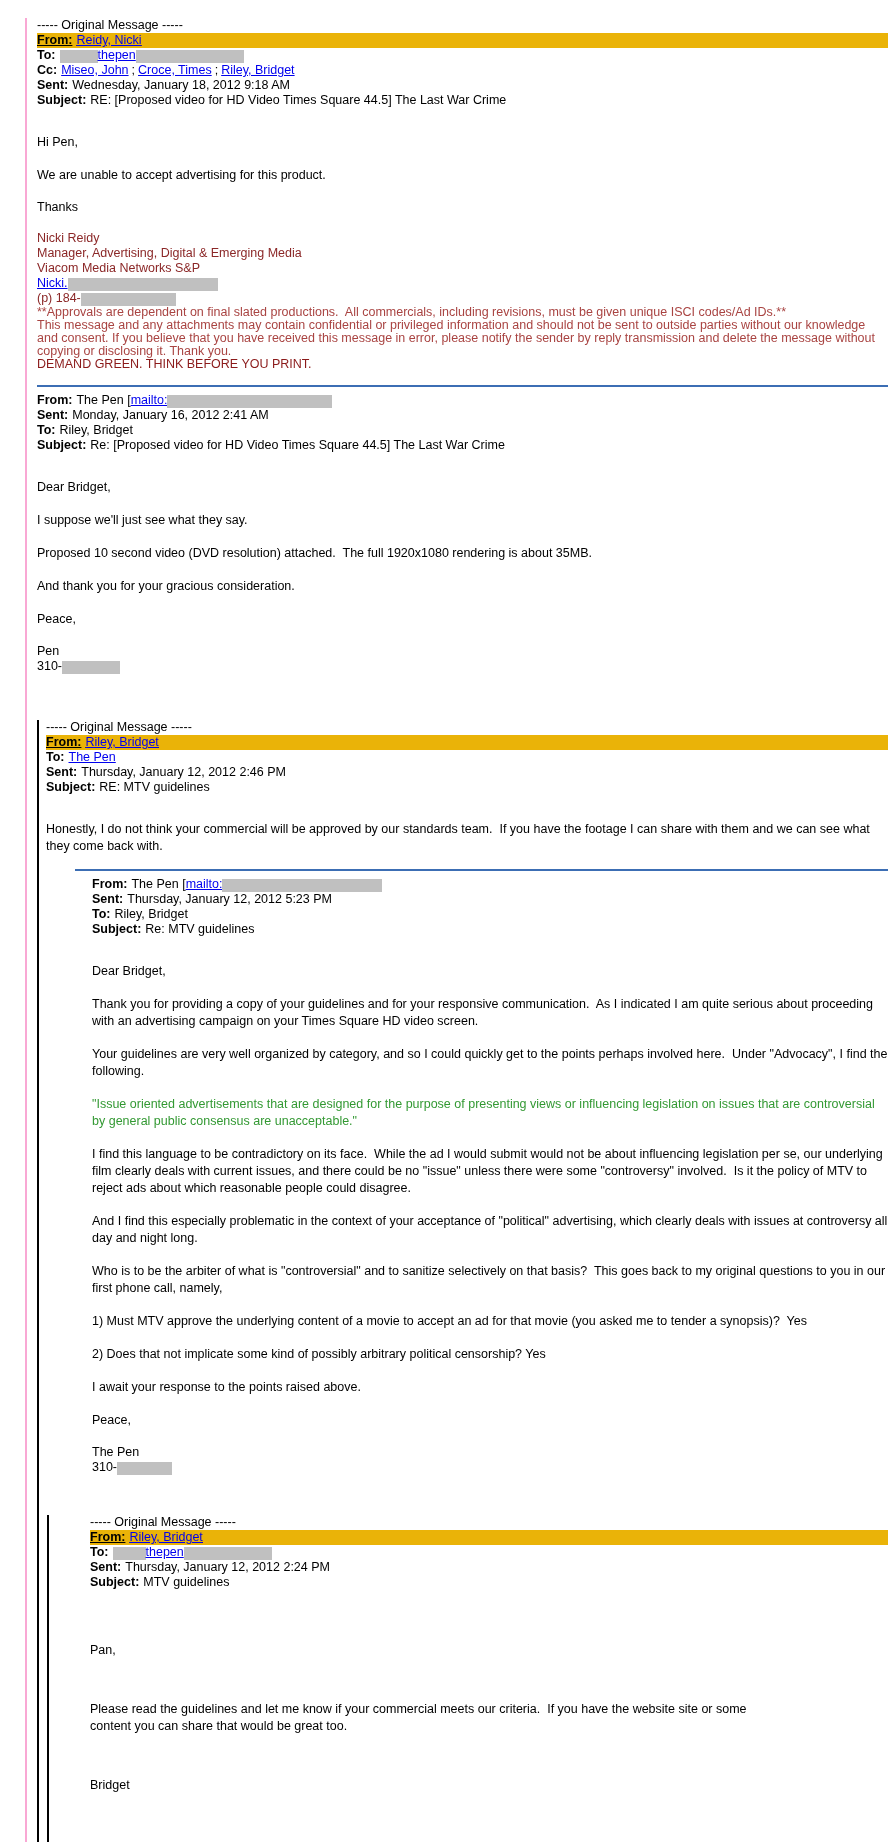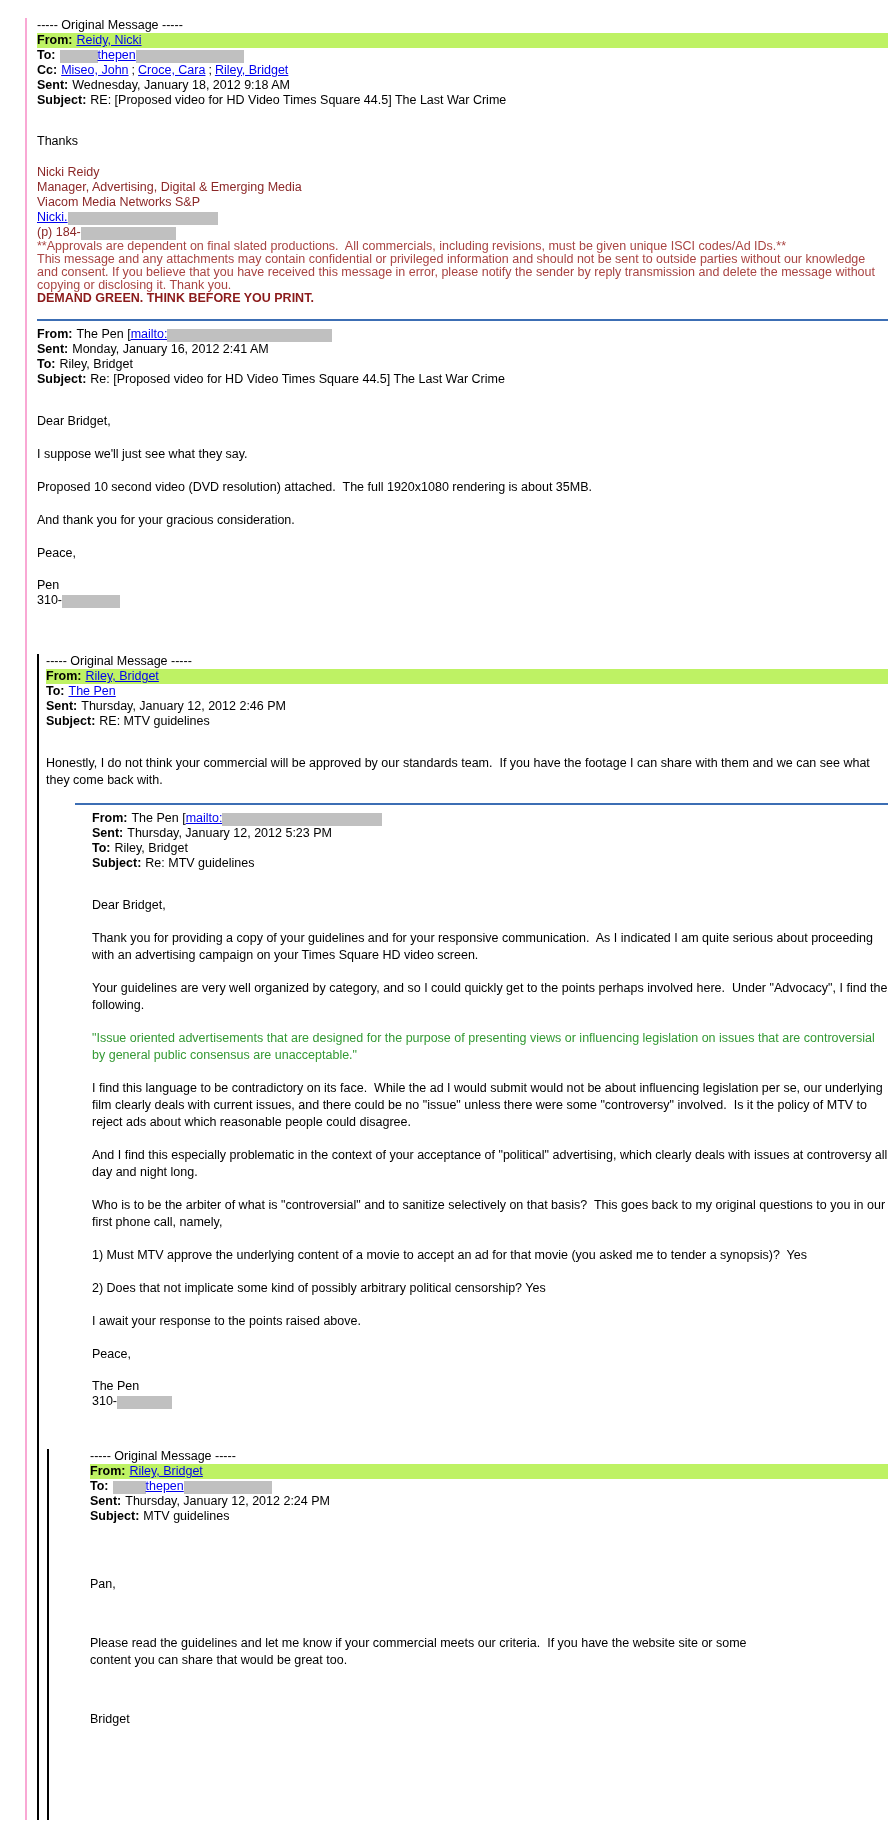--- a/index.html
+++ b/index.html
@@ -14,31 +14,31 @@
   
   .q1{margin:18px 6px 0 25px;border-left:2px solid #f9a8d4;padding-left:10px;}
   .q2{margin-top:46px;border-left:2px solid #000;padding-left:7px;}
   .q3{margin-top:40px;margin-left:1px;border-left:2px solid #000;}
   .ind4{margin-left:29px;margin-top:14px;border-top:2px solid #3C6EB4;padding:6px 0 0 17px;}
   .ind5{margin-left:41px;padding-bottom:92px;}
 
   .sep-line{line-height:15px;}
   .hrow{line-height:15px;}
   .hrow b{margin-right:4px;}
-  .green-row{background:#bef264;}
+  .green-row{background:#eab308;text-decoration:underline;}
   .ccsep{margin:0 3px;}
 
   .body{padding-top:10px;}
   .body p{margin:16px 0 0 0;line-height:17px;white-space:pre-wrap;}
   .lines{margin-top:16px;line-height:15px;}
 
   .sig{margin-top:16px;line-height:15px;color:#8B2727;}
   .disclaimer{margin-top:0;line-height:13px;color:#A94442;}
   .disclaimer>div{white-space:pre-wrap;}
-  .demand{font-weight:bold;color:#8B1A1A;}
+  .demand{font-weight:normal;color:#8B1A1A;}
   .green-quote{color:#339933;}
 
   .rule-top{border-top:2px solid #3C6EB4;margin-top:14px;padding-top:6px;}
 
   .redact{display:inline-block;background:#C0C0C0;height:13px;vertical-align:text-bottom;margin-bottom:-1px;}
   .rw33{width:33px}.rw38{width:38px}.rw55{width:55px}.rw58{width:58px}
   .rw88{width:88px}.rw95{width:95px}.rw108{width:108px}
   .rw150{width:150px}.rw160{width:160px}.rw165{width:165px}
 
   .narrow p{max-width:700px;margin-top:42px;}
@@ -50,30 +50,32 @@
 
   <div class="sep-line">----- Original Message -----</div>
 
   <div class="hrow green-row">
     <b>From:</b><a>Reidy, Nicki</a>
   </div>
   <div class="hrow">
     <b>To:</b><span class="redact rw38"></span><a>thepen</a><span class="redact rw108"></span>
   </div>
   <div class="hrow">
-    <b>Cc:</b><a>Miseo, John</a><span class="ccsep">;</span><a>Croce, Cara</a><span class="ccsep">;</span><a>Riley, Bridget</a>
+    <b>Cc:</b><a>Miseo, John</a><span class="ccsep">;</span><a>Croce, Times</a><span class="ccsep">;</span><a>Riley, Bridget</a>
   </div>
   <div class="hrow">
     <b>Sent:</b><span>Wednesday, January 18, 2012 9:18 AM</span>
   </div>
   <div class="hrow">
     <b>Subject:</b><span>RE: [Proposed video for HD Video Times Square 44.5] The Last War Crime</span>
   </div>
 
   <div class="body">
+    <p>Hi Pen,</p>
+    <p>We are unable to accept advertising for this product.</p>
     <div class="lines">
       <div>Thanks</div>
     </div>
     <div class="sig">
       <div>Nicki Reidy</div>
       <div>Manager, Advertising, Digital &amp; Emerging Media</div>
       <div>Viacom Media Networks S&amp;P</div>
       <div><a>Nicki.</a><span class="redact rw150"></span></div>
       <div><span>(p) 184-</span><span class="redact rw95"></span></div>
     </div>

